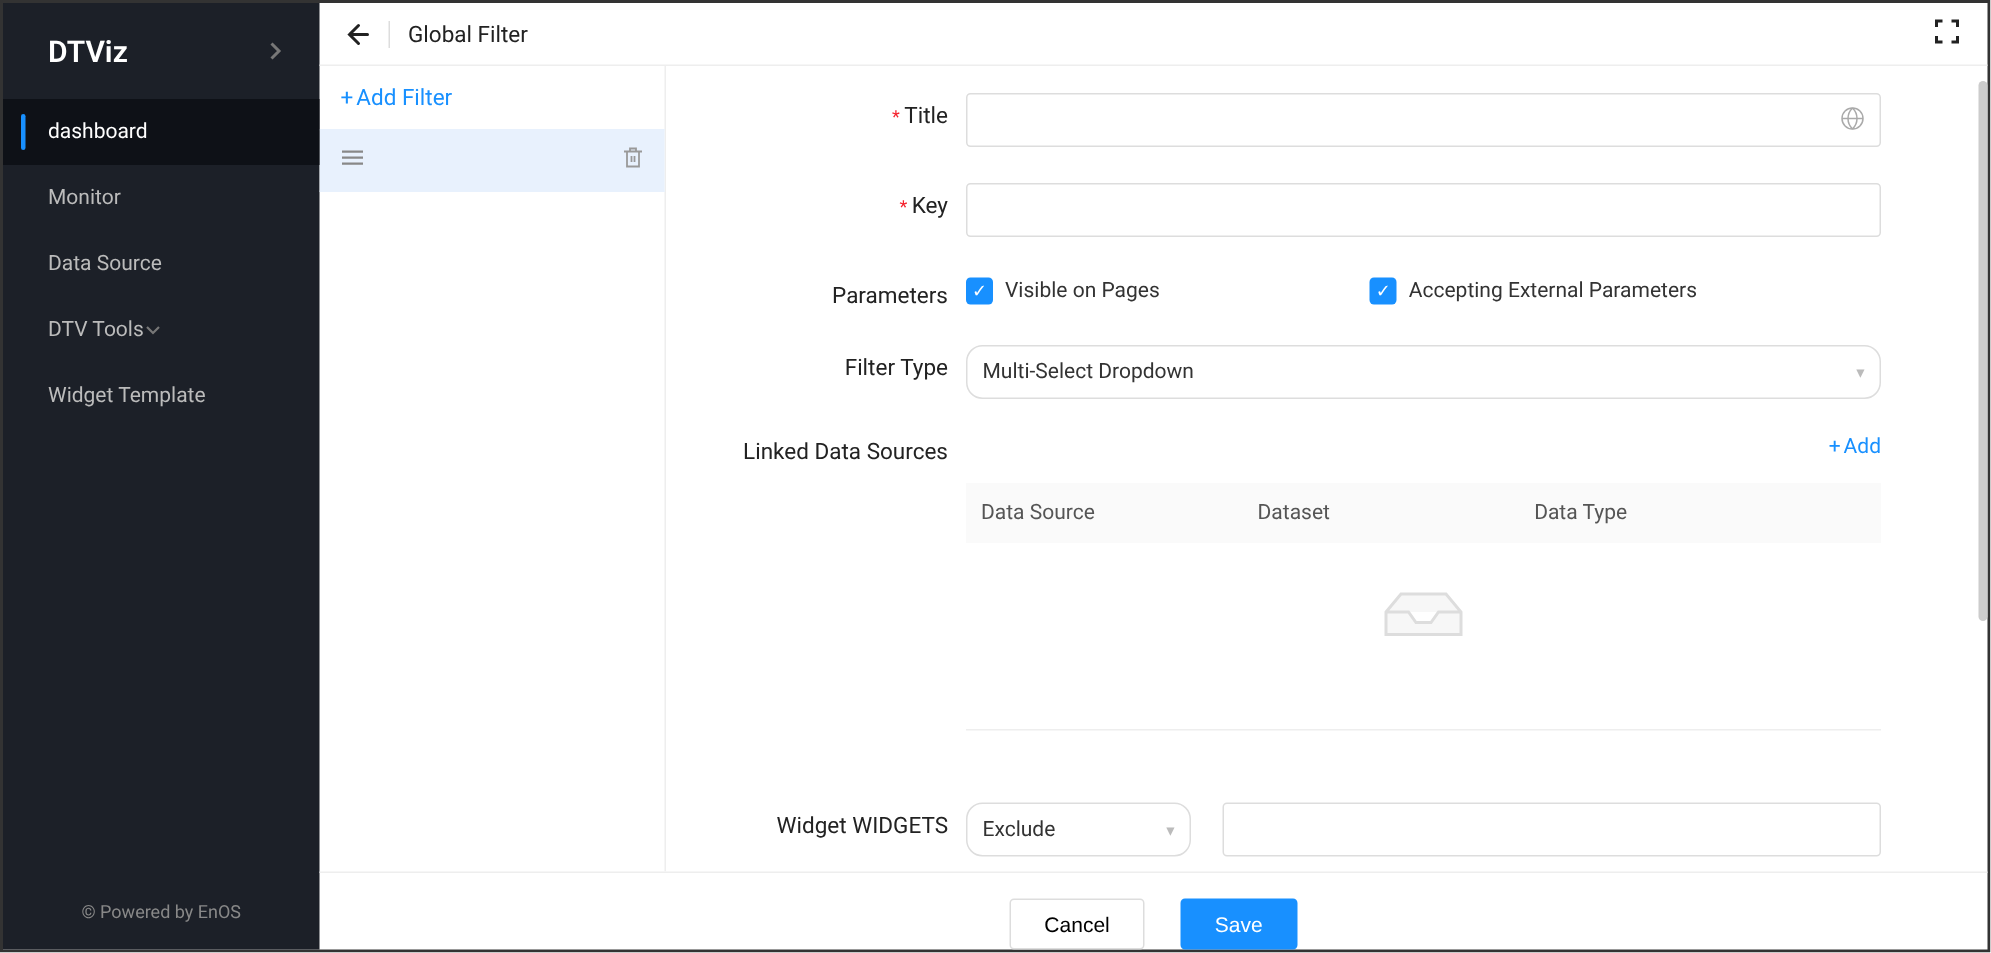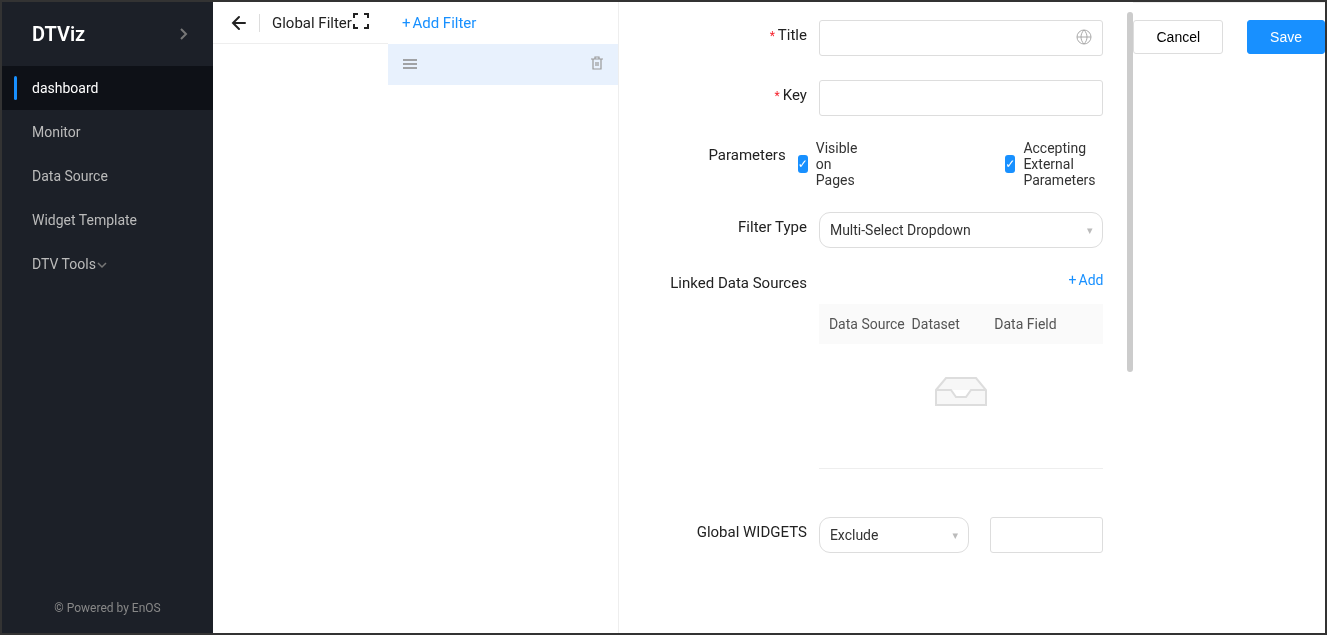--- a/index.html
+++ b/index.html
@@ -5,21 +5,21 @@
 * { box-sizing: border-box; margin: 0; padding: 0; }
 body { font-family: -apple-system, BlinkMacSystemFont, "Segoe UI", Roboto, sans-serif; font-size: 14px; color: #333; background: #fff; }
 .app { display: flex; width: 1327px; height: 635px; border: 2px solid #333; }
 .sidebar { width: 211px; background: #1c2028; color: #fff; display: flex; flex-direction: column; }
 .sidebar-header { display: flex; align-items: center; justify-content: space-between; padding: 20px 24px 20px 30px; font-size: 20px; font-weight: 600; }
 .sidebar-header .chev { color: #888; cursor: pointer; }
 .nav-item { padding: 14px 30px; color: #bbb; cursor: pointer; display: flex; align-items: center; justify-content: flex-start; }
 .nav-item.active { background: #0e1117; color: #fff; position: relative; }
 .nav-item.active::before { content:""; position:absolute; left:12px; top:10px; bottom:10px; width:3px; background:#1890ff; border-radius:2px; }
 .sidebar-footer { margin-top: auto; text-align: center; padding: 18px 0; color: #888; font-size: 12px; }
-.main { flex: 1; display: flex; flex-direction: row; }
+.main { flex: 1; display: flex; flex-direction: column; }
 .topbar { display: flex; align-items: center; justify-content: space-between; padding: 8px 18px 8px 14px; border-bottom: 1px solid #eee; height: 42px; }
 .topbar-left { display: flex; align-items: center; gap: 12px; }
 .back-icon { width: 20px; height: 20px; cursor: pointer; }
 .topbar-title { font-size: 15px; color: #222; }
 .divider-v { width:1px; height:18px; background:#ddd; }
 .body { flex:1; display:flex; overflow:hidden; }
 .filter-list { width: 231px; border-right: 1px solid #eee; display:flex; flex-direction:column; }
 .add-filter { color: #1890ff; padding: 12px 14px; cursor: pointer; font-size: 15px; display:flex; align-items:center; gap:2px; }
 .filter-row { display:flex; align-items:center; justify-content:space-between; padding: 10px 14px; background:#e8f1fd; border-top:1px solid #e8f1fd; border-bottom:1px solid #e8f1fd; }
 .filter-row svg { cursor:pointer; }
@@ -71,29 +71,29 @@
     <div class="nav-item active">
       <span>dashboard</span>
     </div>
     <div class="nav-item">
       <span>Monitor</span>
     </div>
     <div class="nav-item">
       <span>Data Source</span>
     </div>
     <div class="nav-item">
-      <span>Widget Template</span>
-    </div>
-    <div class="nav-item">
       <span>DTV Tools</span>
       <span>
         <svg width="12" height="8" viewBox="0 0 12 8">
             <path d="M2 2 L6 6 L10 2" stroke="#777" stroke-width="1.5" fill="none"></path>
           </svg>
       </span>
+    </div>
+    <div class="nav-item">
+      <span>Widget Template</span>
     </div>
     <div class="sidebar-footer">© Powered by EnOS</div>
   </div>
 
   <div class="main">
     <div class="topbar">
       <div class="topbar-left">
         <span class="back-icon">
           <svg width="20" height="20" viewBox="0 0 20 20">
               <path d="M12 4 L6 10 L12 16 M6 10 L18 10" stroke="#222" stroke-width="2" fill="none" stroke-linecap="round"></path>
@@ -181,36 +181,36 @@
               <span></span>
               <span class="add-link">
                 <span>+</span>
                 <span>Add</span>
               </span>
             </div>
             <div class="table">
               <div class="thead">
                 <div class="th1">Data Source</div>
                 <div class="th2">Dataset</div>
-                <div class="th3">Data Field</div>
+                <div class="th3">Data Type</div>
               </div>
               <div class="empty">
                 <div class="empty-icon">
                   <svg width="70" height="40" viewBox="0 0 70 40">
                       <path d="M10 20 L20 8 L50 8 L60 20 L60 35 L10 35 Z M10 20 L25 20 L30 27 L40 27 L45 20 L60 20" stroke="#ddd" stroke-width="2" fill="#f7f7f7"></path>
                     </svg>
                 </div>
               </div>
             </div>
             <div class="hr"></div>
           </div>
         </div>
 
         <div class="form-row exclude-row">
-          <div class="form-label"><span>Global WIDGETS</span></div>
+          <div class="form-label"><span>Widget WIDGETS</span></div>
           <div class="form-ctrl">
             <div class="select">
               <span>Exclude</span>
               <span class="arrow">▾</span>
             </div>
             <input class="input" style="">
           </div>
         </div>
       </div>
     </div>

